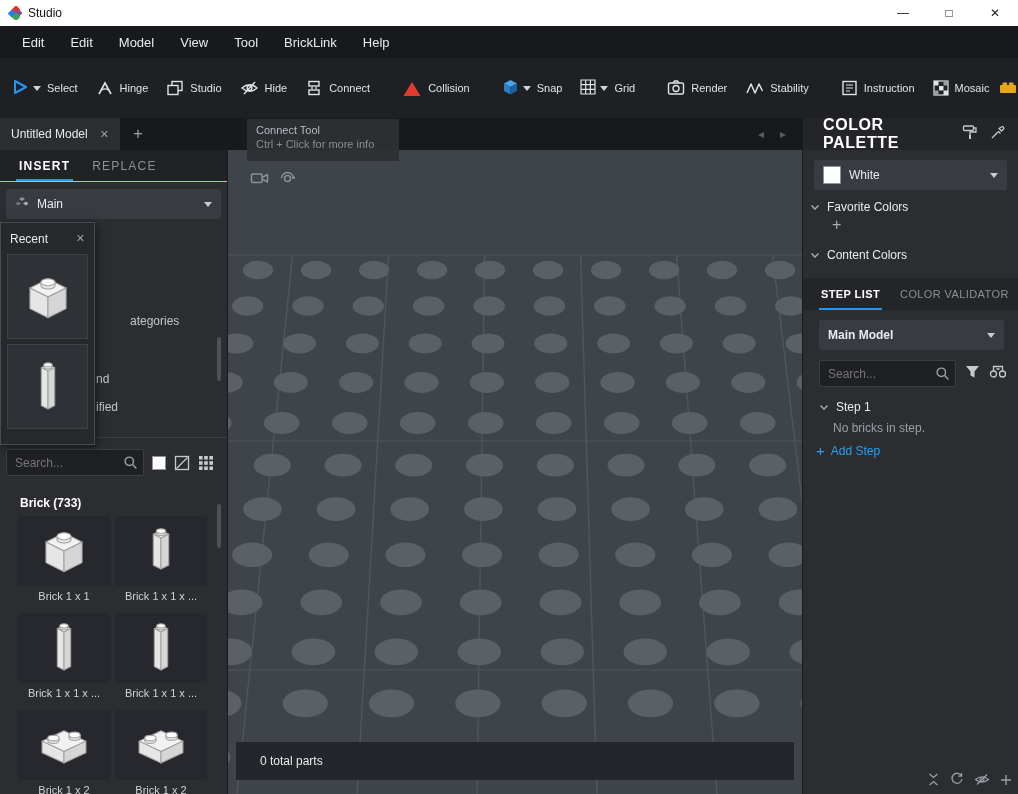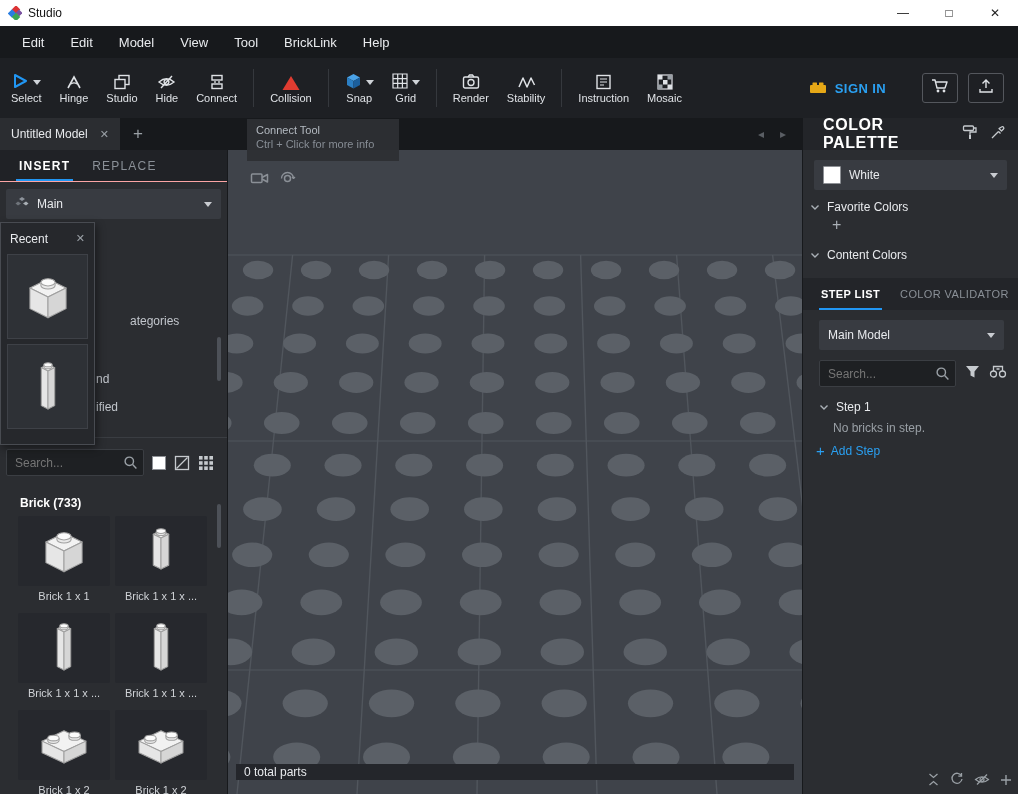--- a/index.html
+++ b/index.html
@@ -12,21 +12,21 @@
   .titlebar .title{font-size:12px;color:#111;margin-left:6px}
   .win-controls{margin-left:auto;display:flex;height:100%}
   .win-btn{width:46px;height:100%;display:flex;align-items:center;justify-content:center;font-size:12px;color:#222;cursor:default}
 
   
   .menubar{position:absolute;left:0;top:26px;width:100%;height:32px;background:#17191c;display:flex;align-items:center;padding-left:9px;z-index:10}
   .menu-item{color:#e8eaed;font-size:13px;padding:0 13px;height:100%;display:flex;align-items:center}
 
   
   .toolbar{position:absolute;left:0;top:58px;width:100%;height:60px;background:#1e2024;display:flex;align-items:center;z-index:10}
-  .tool{display:flex;flex-direction:column;align-items:center;justify-content:center;height:56px;color:#dfe2e6;font-size:11px;padding:0 9px}
+  .tool{display:flex;flex-direction:row;align-items:center;justify-content:center;height:56px;color:#dfe2e6;font-size:11px;gap:6px;padding:0 9px}
   .tool .ticon{height:20px;display:flex;align-items:center;justify-content:center;gap:4px}
   .caret{width:0;height:0;border-left:4px solid transparent;border-right:4px solid transparent;border-top:5px solid #cfd3d8}
   .sep{width:1px;height:38px;background:#35383d;margin:0 7px}
   .toolbar-right{margin-left:auto;display:flex;align-items:center;margin-right:14px;gap:10px}
   .signin{display:flex;align-items:center;gap:7px;color:#2aa0f2;font-weight:bold;font-size:13px;letter-spacing:.4px;margin-right:26px}
   .tb-btn{width:36px;height:30px;border:1px solid #54575d;border-radius:3px;display:flex;align-items:center;justify-content:center}
 
   
   .tabbar{position:absolute;left:0;top:118px;width:802px;height:32px;background:#17191c;display:flex;align-items:center;z-index:5}
   .tab{height:32px;background:#2b2d31;display:flex;align-items:center;padding:0 11px;gap:12px;color:#e8eaed;font-size:12px}
@@ -65,21 +65,21 @@
   .part-label{color:#cfd2d6;font-size:11px;margin-top:4px;white-space:nowrap}
 
   
   .recent-popup{position:absolute;left:0;top:222px;width:95px;height:223px;background:#26282c;border:1px solid #484b51;z-index:60;box-shadow:2px 3px 8px rgba(0,0,0,.45)}
   .recent-head{height:31px;display:flex;align-items:center;color:#e8eaed;font-size:12px;padding:0 9px;justify-content:space-between}
   .recent-cell{margin:0 6px 5px 6px;width:81px;height:85px;background:#2e3136;border:1px solid #3e4147;display:flex;align-items:center;justify-content:center}
 
   
   .viewport{position:absolute;left:228px;top:150px;width:574px;height:644px;background:#3f434a;overflow:hidden;z-index:1}
   .vp-cam-icons{position:absolute;left:22px;top:20px;display:flex;gap:10px;z-index:3}
-  .vp-status{position:absolute;left:8px;bottom:14px;width:558px;height:16px;background:#24262b;display:flex;align-items:center;color:#e8eaed;font-size:12px;padding-left:8px;z-index:3}
+  .vp-status{position:absolute;left:8px;bottom:14px;width:558px;height:38px;background:#24262b;display:flex;align-items:center;color:#e8eaed;font-size:12px;padding-left:24px;z-index:3}
 
   
   .tooltip{position:absolute;left:247px;top:119px;width:152px;background:rgba(45,47,52,.97);padding:4px 9px 10px 9px;z-index:70}
   .tooltip .tt1{color:#b4bac1;font-size:11px;line-height:14px}
   .tooltip .tt2{color:#878d95;font-size:11px;line-height:14px}
 
   
   .right-panel{position:absolute;left:802px;top:118px;width:216px;height:676px;background:#2b2d31;border-left:1px solid #17191c;z-index:5}
   .rp-header{height:32px;background:#232529;display:flex;align-items:center;padding:0 12px 0 20px}
   .rp-header .rp-title{color:#ffffff;font-size:16px;font-weight:bold;letter-spacing:.6px}
@@ -630,21 +630,21 @@
             <path d="M1.5 1.5 L5 5 L8.5 1.5" fill="none" stroke="#aab0b6" stroke-width="1.4"></path>
           </svg>
         </span>
       <span>Content Colors</span>
     </div>
     <div class="rp-tabs">
       <div class="rp-tab active">STEP LIST</div>
       <div class="rp-tab">COLOR VALIDATOR</div>
     </div>
     <div class="rp-pad" style="padding-left:16px;padding-right:14px">
-      <div class="dropdown" style="font-weight:normal">
+      <div class="dropdown" style="font-weight:bold">
         <span>Main Model</span>
         <span class="dd-caret"></span>
       </div>
     </div>
     <div class="rp-search-row">
       <div class="search-box">
         <input type="text" placeholder="Search..." style="">
         <span class="mag"><svg width="15" height="15" viewBox="0 0 15 15">
               <circle cx="6.3" cy="6.3" r="4.2" fill="none" stroke="#9aa0a6" stroke-width="1.4"></circle>
               <path d="M9.6 9.6 L13.4 13.4" stroke="#9aa0a6" stroke-width="1.4"></path>

